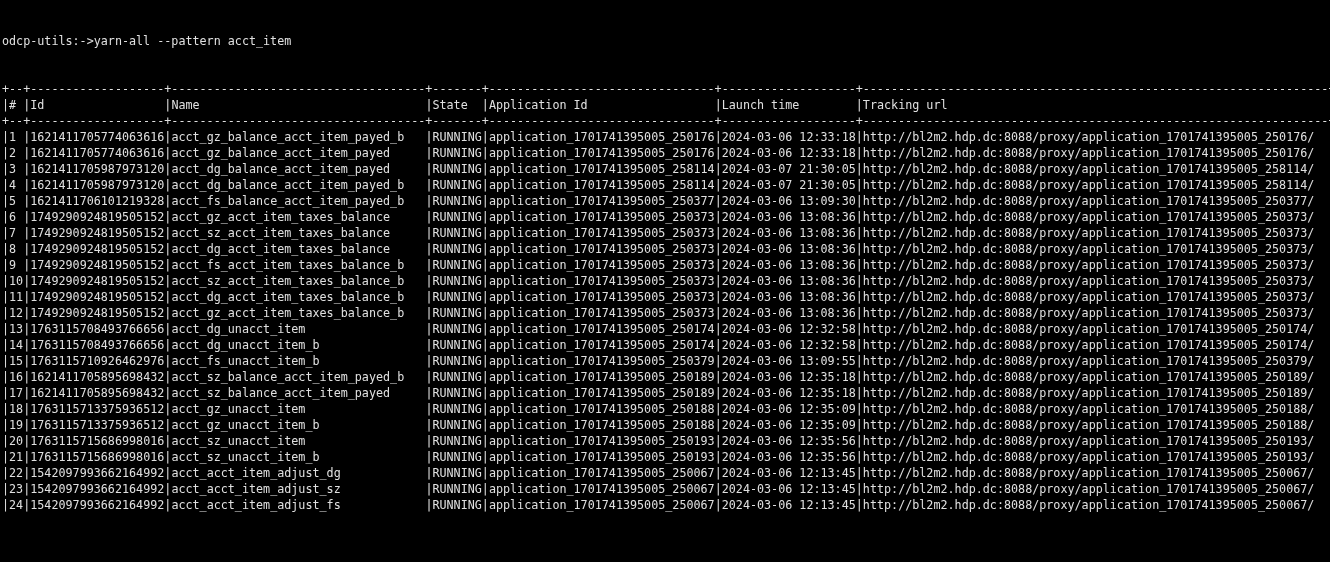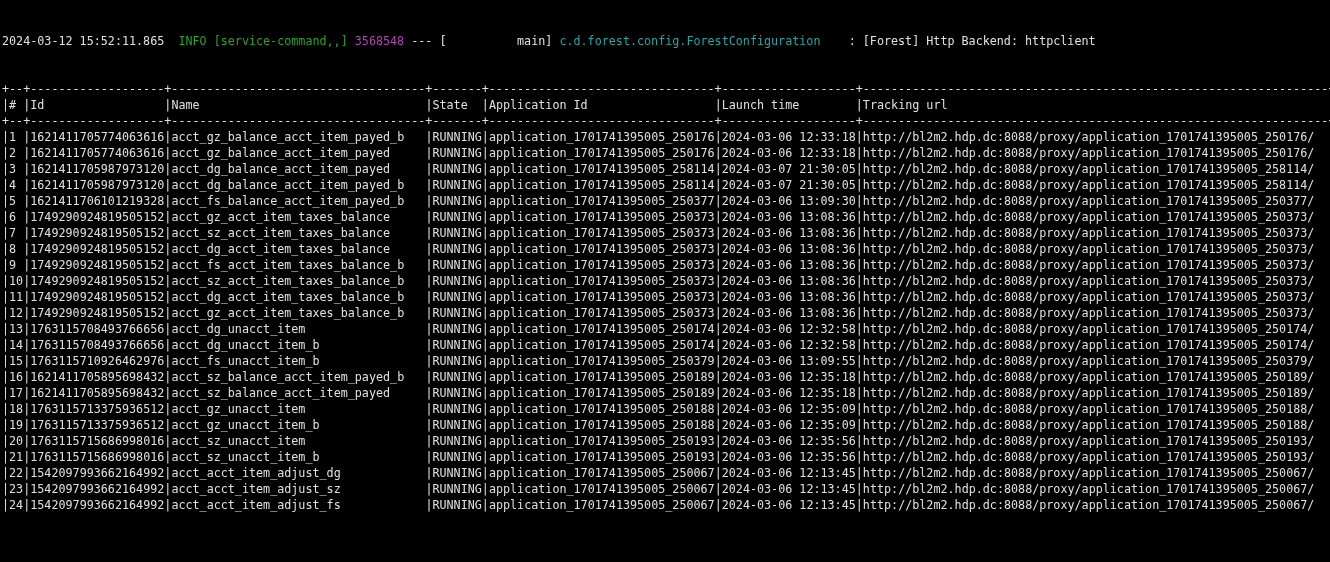--- a/index.html
+++ b/index.html
@@ -18,15 +18,15 @@
   }
   .line { height: 16px; }
   .green   { color: var(--green, #2aa22a); }
   .magenta { color: var(--magenta, #b144b1); }
   .cyan    { color: var(--cyan, #25a5a5); }
 </style>
 </head>
 <body>
 
 <div class="terminal">
-  <div class="line"><span>2024-03-12 15:52:11.865  </span><span class="green">INFO </span><span class="green">[service-command,,] </span><span class="magenta">3568548</span><span> --- [          main] </span><span class="cyan">c.d.forest.config.ForestConfiguration</span><span>    : [Forest] Http Backend: httpclient</span></div>
+  <div class="line"><span>odcp-utils:-&gt;</span><span>yarn-all --pattern acct_item</span></div>
   <div id="yarn-table"><div class="line">+--+-------------------+------------------------------------+-------+--------------------------------+-------------------+------------------------------------------------------------------+</div><div class="line"><span>|</span><span># </span><span>|</span><span>Id                 </span><span>|</span><span>Name                                </span><span>|</span><span>State  </span><span>|</span><span>Application Id                  </span><span>|</span><span>Launch time        </span><span>|</span><span>Tracking url                                                      </span><span>|</span></div><div class="line">+--+-------------------+------------------------------------+-------+--------------------------------+-------------------+------------------------------------------------------------------+</div><div class="line"><span>|</span><span>1 </span><span>|</span><span>1621411705774063616</span><span>|</span><span>acct_gz_balance_acct_item_payed_b   </span><span>|</span><span>RUNNING</span><span>|</span><span>application_1701741395005_250176</span><span>|</span><span>2024-03-06 12:33:18</span><span>|</span><span>http://bl2m2.hdp.dc:8088/proxy/application_1701741395005_250176/  </span><span>|</span></div><div class="line"><span>|</span><span>2 </span><span>|</span><span>1621411705774063616</span><span>|</span><span>acct_gz_balance_acct_item_payed     </span><span>|</span><span>RUNNING</span><span>|</span><span>application_1701741395005_250176</span><span>|</span><span>2024-03-06 12:33:18</span><span>|</span><span>http://bl2m2.hdp.dc:8088/proxy/application_1701741395005_250176/  </span><span>|</span></div><div class="line"><span>|</span><span>3 </span><span>|</span><span>1621411705987973120</span><span>|</span><span>acct_dg_balance_acct_item_payed     </span><span>|</span><span>RUNNING</span><span>|</span><span>application_1701741395005_258114</span><span>|</span><span>2024-03-07 21:30:05</span><span>|</span><span>http://bl2m2.hdp.dc:8088/proxy/application_1701741395005_258114/  </span><span>|</span></div><div class="line"><span>|</span><span>4 </span><span>|</span><span>1621411705987973120</span><span>|</span><span>acct_dg_balance_acct_item_payed_b   </span><span>|</span><span>RUNNING</span><span>|</span><span>application_1701741395005_258114</span><span>|</span><span>2024-03-07 21:30:05</span><span>|</span><span>http://bl2m2.hdp.dc:8088/proxy/application_1701741395005_258114/  </span><span>|</span></div><div class="line"><span>|</span><span>5 </span><span>|</span><span>1621411706101219328</span><span>|</span><span>acct_fs_balance_acct_item_payed_b   </span><span>|</span><span>RUNNING</span><span>|</span><span>application_1701741395005_250377</span><span>|</span><span>2024-03-06 13:09:30</span><span>|</span><span>http://bl2m2.hdp.dc:8088/proxy/application_1701741395005_250377/  </span><span>|</span></div><div class="line"><span>|</span><span>6 </span><span>|</span><span>1749290924819505152</span><span>|</span><span>acct_gz_acct_item_taxes_balance     </span><span>|</span><span>RUNNING</span><span>|</span><span>application_1701741395005_250373</span><span>|</span><span>2024-03-06 13:08:36</span><span>|</span><span>http://bl2m2.hdp.dc:8088/proxy/application_1701741395005_250373/  </span><span>|</span></div><div class="line"><span>|</span><span>7 </span><span>|</span><span>1749290924819505152</span><span>|</span><span>acct_sz_acct_item_taxes_balance     </span><span>|</span><span>RUNNING</span><span>|</span><span>application_1701741395005_250373</span><span>|</span><span>2024-03-06 13:08:36</span><span>|</span><span>http://bl2m2.hdp.dc:8088/proxy/application_1701741395005_250373/  </span><span>|</span></div><div class="line"><span>|</span><span>8 </span><span>|</span><span>1749290924819505152</span><span>|</span><span>acct_dg_acct_item_taxes_balance     </span><span>|</span><span>RUNNING</span><span>|</span><span>application_1701741395005_250373</span><span>|</span><span>2024-03-06 13:08:36</span><span>|</span><span>http://bl2m2.hdp.dc:8088/proxy/application_1701741395005_250373/  </span><span>|</span></div><div class="line"><span>|</span><span>9 </span><span>|</span><span>1749290924819505152</span><span>|</span><span>acct_fs_acct_item_taxes_balance_b   </span><span>|</span><span>RUNNING</span><span>|</span><span>application_1701741395005_250373</span><span>|</span><span>2024-03-06 13:08:36</span><span>|</span><span>http://bl2m2.hdp.dc:8088/proxy/application_1701741395005_250373/  </span><span>|</span></div><div class="line"><span>|</span><span>10</span><span>|</span><span>1749290924819505152</span><span>|</span><span>acct_sz_acct_item_taxes_balance_b   </span><span>|</span><span>RUNNING</span><span>|</span><span>application_1701741395005_250373</span><span>|</span><span>2024-03-06 13:08:36</span><span>|</span><span>http://bl2m2.hdp.dc:8088/proxy/application_1701741395005_250373/  </span><span>|</span></div><div class="line"><span>|</span><span>11</span><span>|</span><span>1749290924819505152</span><span>|</span><span>acct_dg_acct_item_taxes_balance_b   </span><span>|</span><span>RUNNING</span><span>|</span><span>application_1701741395005_250373</span><span>|</span><span>2024-03-06 13:08:36</span><span>|</span><span>http://bl2m2.hdp.dc:8088/proxy/application_1701741395005_250373/  </span><span>|</span></div><div class="line"><span>|</span><span>12</span><span>|</span><span>1749290924819505152</span><span>|</span><span>acct_gz_acct_item_taxes_balance_b   </span><span>|</span><span>RUNNING</span><span>|</span><span>application_1701741395005_250373</span><span>|</span><span>2024-03-06 13:08:36</span><span>|</span><span>http://bl2m2.hdp.dc:8088/proxy/application_1701741395005_250373/  </span><span>|</span></div><div class="line"><span>|</span><span>13</span><span>|</span><span>1763115708493766656</span><span>|</span><span>acct_dg_unacct_item                 </span><span>|</span><span>RUNNING</span><span>|</span><span>application_1701741395005_250174</span><span>|</span><span>2024-03-06 12:32:58</span><span>|</span><span>http://bl2m2.hdp.dc:8088/proxy/application_1701741395005_250174/  </span><span>|</span></div><div class="line"><span>|</span><span>14</span><span>|</span><span>1763115708493766656</span><span>|</span><span>acct_dg_unacct_item_b               </span><span>|</span><span>RUNNING</span><span>|</span><span>application_1701741395005_250174</span><span>|</span><span>2024-03-06 12:32:58</span><span>|</span><span>http://bl2m2.hdp.dc:8088/proxy/application_1701741395005_250174/  </span><span>|</span></div><div class="line"><span>|</span><span>15</span><span>|</span><span>1763115710926462976</span><span>|</span><span>acct_fs_unacct_item_b               </span><span>|</span><span>RUNNING</span><span>|</span><span>application_1701741395005_250379</span><span>|</span><span>2024-03-06 13:09:55</span><span>|</span><span>http://bl2m2.hdp.dc:8088/proxy/application_1701741395005_250379/  </span><span>|</span></div><div class="line"><span>|</span><span>16</span><span>|</span><span>1621411705895698432</span><span>|</span><span>acct_sz_balance_acct_item_payed_b   </span><span>|</span><span>RUNNING</span><span>|</span><span>application_1701741395005_250189</span><span>|</span><span>2024-03-06 12:35:18</span><span>|</span><span>http://bl2m2.hdp.dc:8088/proxy/application_1701741395005_250189/  </span><span>|</span></div><div class="line"><span>|</span><span>17</span><span>|</span><span>1621411705895698432</span><span>|</span><span>acct_sz_balance_acct_item_payed     </span><span>|</span><span>RUNNING</span><span>|</span><span>application_1701741395005_250189</span><span>|</span><span>2024-03-06 12:35:18</span><span>|</span><span>http://bl2m2.hdp.dc:8088/proxy/application_1701741395005_250189/  </span><span>|</span></div><div class="line"><span>|</span><span>18</span><span>|</span><span>1763115713375936512</span><span>|</span><span>acct_gz_unacct_item                 </span><span>|</span><span>RUNNING</span><span>|</span><span>application_1701741395005_250188</span><span>|</span><span>2024-03-06 12:35:09</span><span>|</span><span>http://bl2m2.hdp.dc:8088/proxy/application_1701741395005_250188/  </span><span>|</span></div><div class="line"><span>|</span><span>19</span><span>|</span><span>1763115713375936512</span><span>|</span><span>acct_gz_unacct_item_b               </span><span>|</span><span>RUNNING</span><span>|</span><span>application_1701741395005_250188</span><span>|</span><span>2024-03-06 12:35:09</span><span>|</span><span>http://bl2m2.hdp.dc:8088/proxy/application_1701741395005_250188/  </span><span>|</span></div><div class="line"><span>|</span><span>20</span><span>|</span><span>1763115715686998016</span><span>|</span><span>acct_sz_unacct_item                 </span><span>|</span><span>RUNNING</span><span>|</span><span>application_1701741395005_250193</span><span>|</span><span>2024-03-06 12:35:56</span><span>|</span><span>http://bl2m2.hdp.dc:8088/proxy/application_1701741395005_250193/  </span><span>|</span></div><div class="line"><span>|</span><span>21</span><span>|</span><span>1763115715686998016</span><span>|</span><span>acct_sz_unacct_item_b               </span><span>|</span><span>RUNNING</span><span>|</span><span>application_1701741395005_250193</span><span>|</span><span>2024-03-06 12:35:56</span><span>|</span><span>http://bl2m2.hdp.dc:8088/proxy/application_1701741395005_250193/  </span><span>|</span></div><div class="line"><span>|</span><span>22</span><span>|</span><span>1542097993662164992</span><span>|</span><span>acct_acct_item_adjust_dg            </span><span>|</span><span>RUNNING</span><span>|</span><span>application_1701741395005_250067</span><span>|</span><span>2024-03-06 12:13:45</span><span>|</span><span>http://bl2m2.hdp.dc:8088/proxy/application_1701741395005_250067/  </span><span>|</span></div><div class="line"><span>|</span><span>23</span><span>|</span><span>1542097993662164992</span><span>|</span><span>acct_acct_item_adjust_sz            </span><span>|</span><span>RUNNING</span><span>|</span><span>application_1701741395005_250067</span><span>|</span><span>2024-03-06 12:13:45</span><span>|</span><span>http://bl2m2.hdp.dc:8088/proxy/application_1701741395005_250067/  </span><span>|</span></div><div class="line"><span>|</span><span>24</span><span>|</span><span>1542097993662164992</span><span>|</span><span>acct_acct_item_adjust_fs            </span><span>|</span><span>RUNNING</span><span>|</span><span>application_1701741395005_250067</span><span>|</span><span>2024-03-06 12:13:45</span><span>|</span><span>http://bl2m2.hdp.dc:8088/proxy/application_1701741395005_250067/  </span><span>|</span></div><div class="line"></div></div>
 </div>
 
 </body></html>

